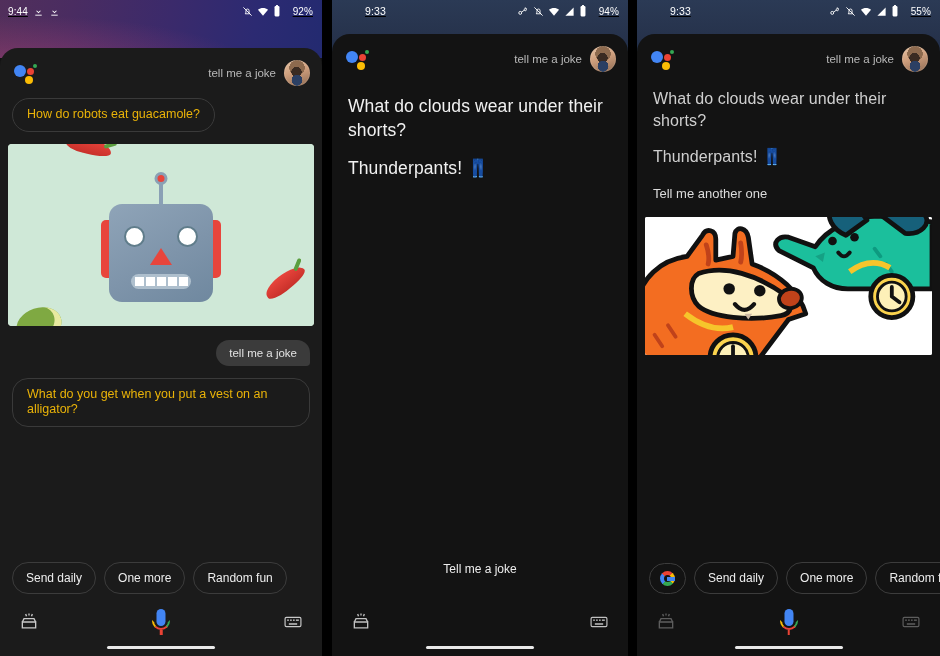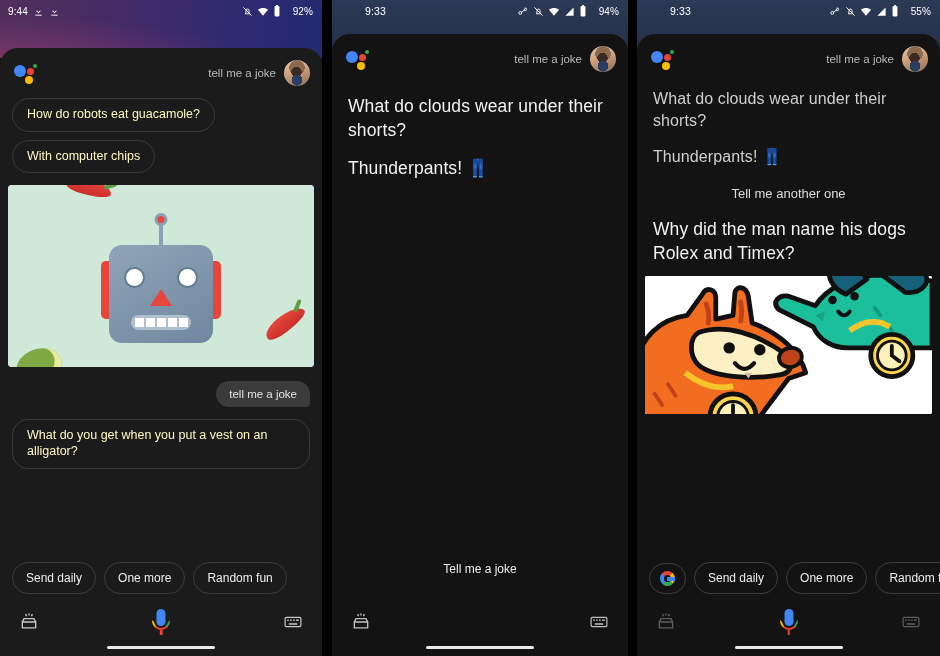--- a/index.html
+++ b/index.html
@@ -21,20 +21,21 @@
     top: 0;
     height: 656px;
     overflow: hidden;
     background: #000;
   }
   .panel-inner {
     position: relative;
     width: 100%; height: 100%;
     background: #0d0d0d;
     overflow: hidden;
+    text-decoration: underline;
   }
 
   
   .statusbar {
     position: relative;
     height: 22px;
     display: flex;
     align-items: center;
     justify-content: space-between;
     padding: 0 9px;
@@ -108,30 +109,30 @@
     line-height: 1.38;
     letter-spacing: .1px;
     padding: 0 16px;
   }
   .answer.small { font-size: 16px; }
   .answer + .answer { margin-top: 14px; }
 
   .user-line {
     color: #dcdcdc;
     font-size: 13px;
-    text-align: center;
+    text-align: left;
     padding: 0 16px;
   }
 
   
   .bubble {
     display: inline-block;
     border: 1px solid #3a3a3a;
     border-radius: 18px;
-    color: #fef9c3;
+    color: #eab308;
     font-size: 12.5px;
     padding: 8px 14px;
     background: transparent;
     line-height: 1.25;
   }
   .bubble.wide { display: block; border-radius: 16px; }
   .bubble-row { padding: 0 12px; margin-top: 10px; }
 
   .user-chip {
     display: inline-block;
@@ -348,23 +349,20 @@
               <span class="d y"></span>
               <span class="d gr"></span>
           </div>
           <span class="head-spacer"></span>
           <span class="head-query">tell me a joke</span>
           <div class="avatar"></div>
         </div>
 
         <div class="bubble-row" style="margin-top:12px;">
           <span class="bubble">How do robots eat guacamole?</span>
-        </div>
-        <div class="bubble-row" style="margin-top:8px;">
-          <span class="bubble">With computer chips</span>
         </div>
 
         <div class="img-card">
           <div class="robo-bg"></div>
           <div class="chili c1">
               <span class="stem"></span>
             </div>
           <div class="chili c2">
               <span class="stem"></span>
             </div>
@@ -564,21 +562,20 @@
         </div>
 
         <div style="margin-top:16px;">
           <div class="answer small" style="color:#cfcfcf;">What do clouds wear under their shorts?</div>
           <div class="answer small" style="color:#cfcfcf;">Thunderpants! 👖</div>
         </div>
 
         <div class="user-line" style="margin-top:18px;">Tell me another one</div>
 
         <div style="margin-top:16px;">
-          <div class="answer">Why did the man name his dogs Rolex and Timex?</div>
         </div>
 
         <div class="img-card dogs">
           <svg class="dogs-svg" viewBox="0 0 300 150" preserveAspectRatio="xMidYMid slice">
             <rect width="300" height="150" fill="#ffffff"></rect>
 
             <path d="M300 8 L245 2 C215 2 190 16 178 34 L150 24 C140 22 132 30 140 38 L176 56 C182 70 196 78 212 78 L300 78 Z" fill="#1bbf9c" stroke="#111" stroke-width="5" stroke-linejoin="round"></path>
             <path d="M232 6 C222 -10 205 -14 196 -6 C188 2 196 16 210 22 Z" fill="#16607a" stroke="#111" stroke-width="5" stroke-linejoin="round"></path>
             <path d="M248 2 C262 -12 282 -12 292 0 C300 10 288 22 272 20 Z" fill="#16607a" stroke="#111" stroke-width="5" stroke-linejoin="round"></path>
             <circle cx="196" cy="28" r="4.5" fill="#111"></circle>

